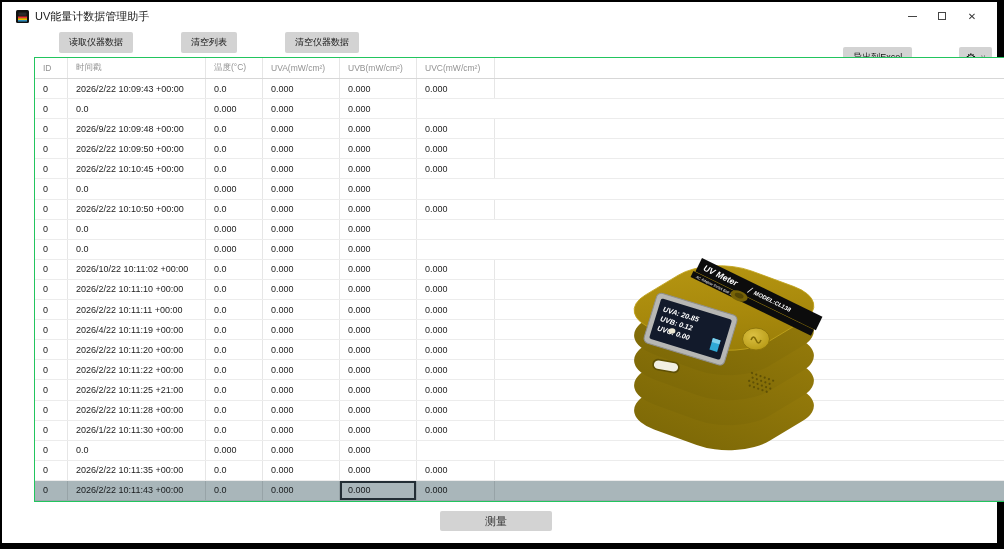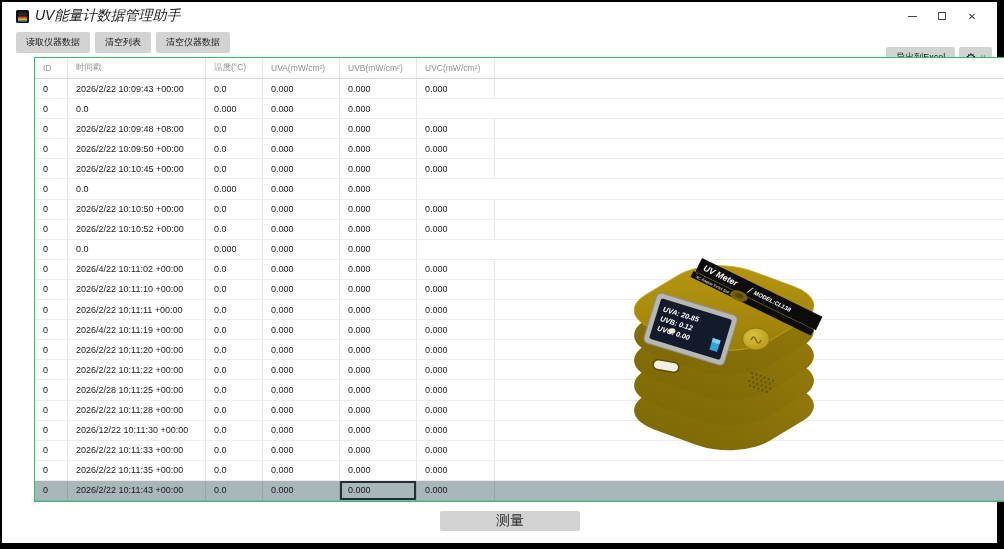--- a/index.html
+++ b/index.html
@@ -3,52 +3,52 @@
 <meta charset="utf-8">
 <style>
   * { margin:0; padding:0; box-sizing:border-box; }
   html,body { width:1004px; height:549px; }
   body { background:#000; position:relative; font-family:"Liberation Sans","DejaVu Sans",sans-serif; overflow:hidden; }
   .window { position:absolute; left:2px; top:2px; width:995px; height:541px; background:#fff; }
 
   
   .titlebar { position:absolute; left:0; top:0; width:100%; height:28px; background:#fff; display:flex; align-items:center; }
   .app-icon { width:13px; height:13px; margin-left:14px; }
-  .title-text { font-size:14px; color:#1a1a1a; margin-left:6px;font-style:italic; }
+  .title-text { font-size:11px; color:#1a1a1a; margin-left:6px; }
   .win-controls { position:absolute; right:10px; top:0; height:28px; display:flex; align-items:center; gap:0; }
   .win-btn { width:30px; height:28px; display:flex; align-items:center; justify-content:center; color:#444; font-size:11px; cursor:default; }
   .min-glyph { display:inline-block; width:9px; height:1px; background:#444; }
   .max-glyph { display:inline-block; width:8px; height:8px; border:1px solid #444; }
   .close-glyph { font-size:10px; color:#333; }
 
   
   .toolbar { position:absolute; left:0; top:29px; width:100%; height:24px; }
   .tb-left { position:absolute; left:14px; top:1px; display:flex; gap:5px; }
   .tb-right { position:absolute; right:5px; top:16px; display:flex; gap:4px; }
   .tb-btn { background:#d3d3d3; border:none; border-radius:2px; height:21px; padding:0 10px;
-            font-size:9px; color:#161616; font-family:inherit; display:flex; align-items:center; }
+            font-size:9px; color:#161616; font-family:inherit; display:flex; align-items:center;margin-left:43px; }
   .gear-btn { padding:0 6px; gap:4px; }
   .gear-glyph { font-size:12px; color:#111; line-height:1; }
   .chev-glyph { font-size:8px; color:#777; line-height:1; }
 
   
   .table { position:absolute; left:32px; top:55px; width:974px; height:445px; border:1px solid #22c55e; background:#fff;text-align:right; }
   .thead { display:grid; grid-template-columns:33px 138px 57px 77px 77px 78px 1fr; height:21px; border-bottom:1px solid #d7d7d7; }
   .th { font-size:8.5px; color:#929292; display:flex; align-items:center; padding-left:8px; border-right:1px solid #e6e6e6; overflow:hidden; white-space:nowrap; }
   .th:last-child { border-right:none; }
   .tr { display:grid; grid-template-columns:33px 138px 57px 77px 77px 78px 1fr; height:20.1px; border-bottom:1px solid #ececec; }
   .td { font-size:9px; color:#222; display:flex; align-items:center; padding-left:8px; border-right:1px solid #e6e6e6; overflow:hidden; white-space:nowrap; }
   .td:last-child { border-right:none; }
   .tr.selected { background:#a9b6ba; border-bottom:1px solid #9aa7ab; }
   .tr.selected .td { border-right:1px solid rgba(0,0,0,0.10); color:#16191b; }
   .td.focus-cell { box-shadow: inset 0 0 0 2px #232e35; }
 
   
-  .measure-btn { position:absolute; left:438px; top:509px; width:140px; height:20px; background:#d3d3d3;
-                 border:none; border-radius:2px; font-size:14px; color:#333; font-family:inherit; }
+  .measure-btn { position:absolute; left:438px; top:509px; width:112px; height:20px; background:#d3d3d3;
+                 border:none; border-radius:2px; font-size:11px; color:#333; font-family:inherit; }
 
   
   .device-wrap { position:absolute; left:604px; top:244px; width:240px; height:228px; pointer-events:none; }
 </style>
 </head>
 <body>
 
 <div class="window">
 
   <div class="titlebar">
@@ -111,21 +111,21 @@
         <div class="tr">
           <div class="td">0</div>
           <div class="td">0.0</div>
           <div class="td">0.000</div>
           <div class="td">0.000</div>
           <div class="td">0.000</div>
           <div class="td"></div>
         </div>
         <div class="tr">
           <div class="td">0</div>
-          <div class="td">2026/2/22 10:09:48 +08:00</div>
+          <div class="td">2026/9/22 10:09:48 +00:00</div>
           <div class="td">0.0</div>
           <div class="td">0.000</div>
           <div class="td">0.000</div>
           <div class="td">0.000</div>
           <div class="td"></div>
         </div>
         <div class="tr">
           <div class="td">0</div>
           <div class="td">2026/2/22 10:09:50 +00:00</div>
           <div class="td">0.0</div>
@@ -155,38 +155,37 @@
           <div class="td">0</div>
           <div class="td">2026/2/22 10:10:50 +00:00</div>
           <div class="td">0.0</div>
           <div class="td">0.000</div>
           <div class="td">0.000</div>
           <div class="td">0.000</div>
           <div class="td"></div>
         </div>
         <div class="tr">
           <div class="td">0</div>
-          <div class="td">2026/2/22 10:10:52 +00:00</div>
-          <div class="td">0.0</div>
-          <div class="td">0.000</div>
-          <div class="td">0.000</div>
-          <div class="td">0.000</div>
-          <div class="td"></div>
-        </div>
-        <div class="tr">
-          <div class="td">0</div>
-          <div class="td">0.0</div>
-          <div class="td">0.000</div>
-          <div class="td">0.000</div>
-          <div class="td">0.000</div>
-          <div class="td"></div>
-        </div>
-        <div class="tr">
-          <div class="td">0</div>
-          <div class="td">2026/4/22 10:11:02 +00:00</div>
+          <div class="td">0.0</div>
+          <div class="td">0.000</div>
+          <div class="td">0.000</div>
+          <div class="td">0.000</div>
+          <div class="td"></div>
+        </div>
+        <div class="tr">
+          <div class="td">0</div>
+          <div class="td">0.0</div>
+          <div class="td">0.000</div>
+          <div class="td">0.000</div>
+          <div class="td">0.000</div>
+          <div class="td"></div>
+        </div>
+        <div class="tr">
+          <div class="td">0</div>
+          <div class="td">2026/10/22 10:11:02 +00:00</div>
           <div class="td">0.0</div>
           <div class="td">0.000</div>
           <div class="td">0.000</div>
           <div class="td">0.000</div>
           <div class="td"></div>
         </div>
         <div class="tr">
           <div class="td">0</div>
           <div class="td">2026/2/22 10:11:10 +00:00</div>
           <div class="td">0.0</div>
@@ -226,48 +225,47 @@
           <div class="td">0</div>
           <div class="td">2026/2/22 10:11:22 +00:00</div>
           <div class="td">0.0</div>
           <div class="td">0.000</div>
           <div class="td">0.000</div>
           <div class="td">0.000</div>
           <div class="td"></div>
         </div>
         <div class="tr">
           <div class="td">0</div>
-          <div class="td">2026/2/28 10:11:25 +00:00</div>
+          <div class="td">2026/2/22 10:11:25 +21:00</div>
           <div class="td">0.0</div>
           <div class="td">0.000</div>
           <div class="td">0.000</div>
           <div class="td">0.000</div>
           <div class="td"></div>
         </div>
         <div class="tr">
           <div class="td">0</div>
           <div class="td">2026/2/22 10:11:28 +00:00</div>
           <div class="td">0.0</div>
           <div class="td">0.000</div>
           <div class="td">0.000</div>
           <div class="td">0.000</div>
           <div class="td"></div>
         </div>
         <div class="tr">
           <div class="td">0</div>
-          <div class="td">2026/12/22 10:11:30 +00:00</div>
-          <div class="td">0.0</div>
-          <div class="td">0.000</div>
-          <div class="td">0.000</div>
-          <div class="td">0.000</div>
-          <div class="td"></div>
-        </div>
-        <div class="tr">
-          <div class="td">0</div>
-          <div class="td">2026/2/22 10:11:33 +00:00</div>
+          <div class="td">2026/1/22 10:11:30 +00:00</div>
+          <div class="td">0.0</div>
+          <div class="td">0.000</div>
+          <div class="td">0.000</div>
+          <div class="td">0.000</div>
+          <div class="td"></div>
+        </div>
+        <div class="tr">
+          <div class="td">0</div>
           <div class="td">0.0</div>
           <div class="td">0.000</div>
           <div class="td">0.000</div>
           <div class="td">0.000</div>
           <div class="td"></div>
         </div>
         <div class="tr">
           <div class="td">0</div>
           <div class="td">2026/2/22 10:11:35 +00:00</div>
           <div class="td">0.0</div>

